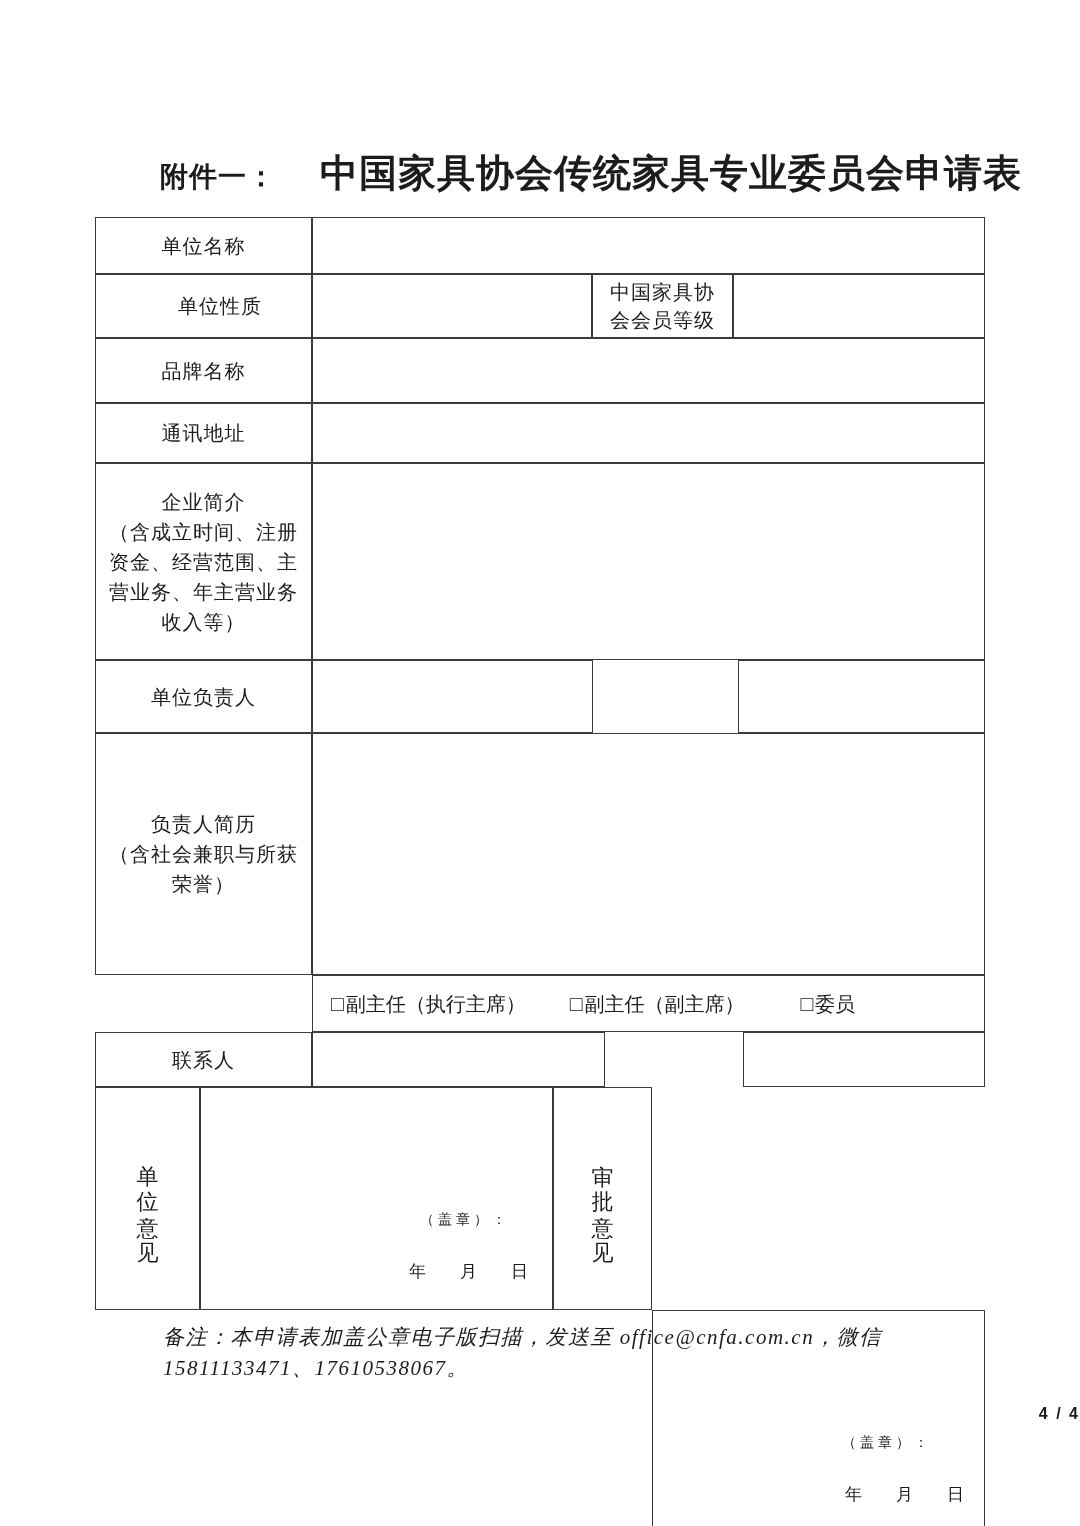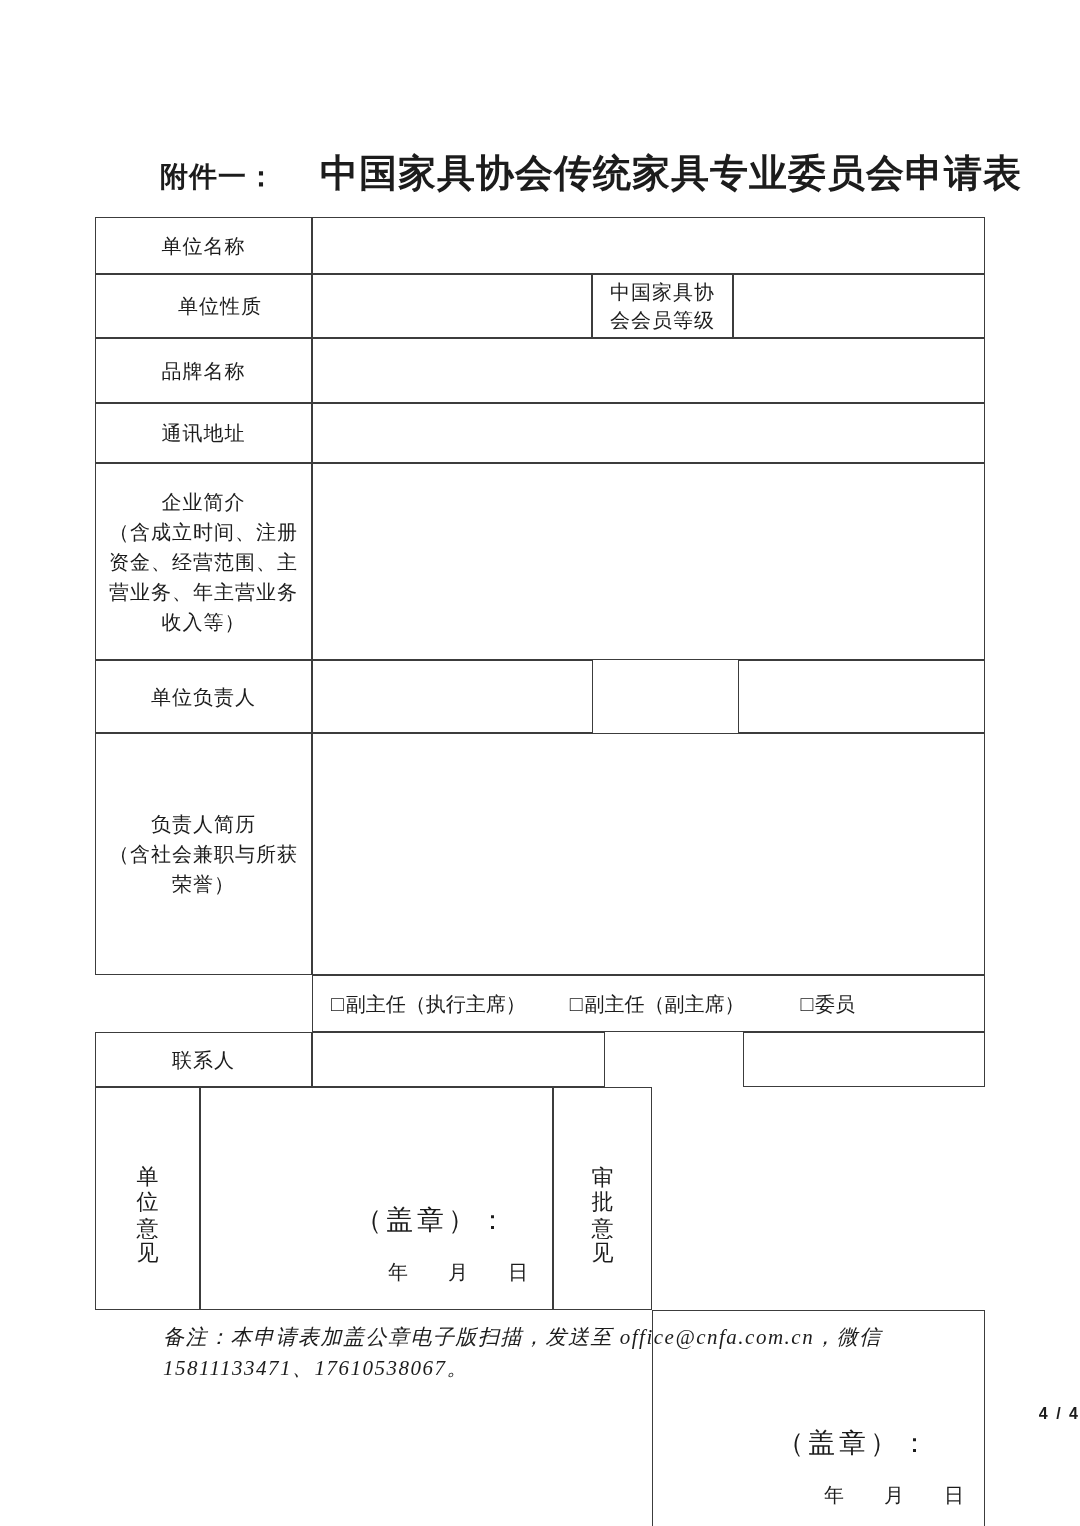--- a/index.html
+++ b/index.html
@@ -75,29 +75,29 @@
     text-orientation: upright;
     font-size: 22px;
     letter-spacing: 26px;
     line-height: 1;
   }
   .stamp-cell { position: relative; }
   .stamp-line {
     position: absolute;
     right: 42px;
     bottom: 74px;
-    font-size: 27px;
+    font-size: 14px;
     letter-spacing: 4px;
     white-space: pre;
   }
   .date-line {
     position: absolute;
     right: 24px;
     bottom: 22px;
-    font-size: 20px;
+    font-size: 17px;
     white-space: pre;
   }
   .stamp-cell.right .stamp-line { right: 52px; }
   .stamp-cell.right .date-line { right: 20px; }
 
   .note {
     position: absolute;
     left: 163px;
     top: 1322px;
     width: 790px;

